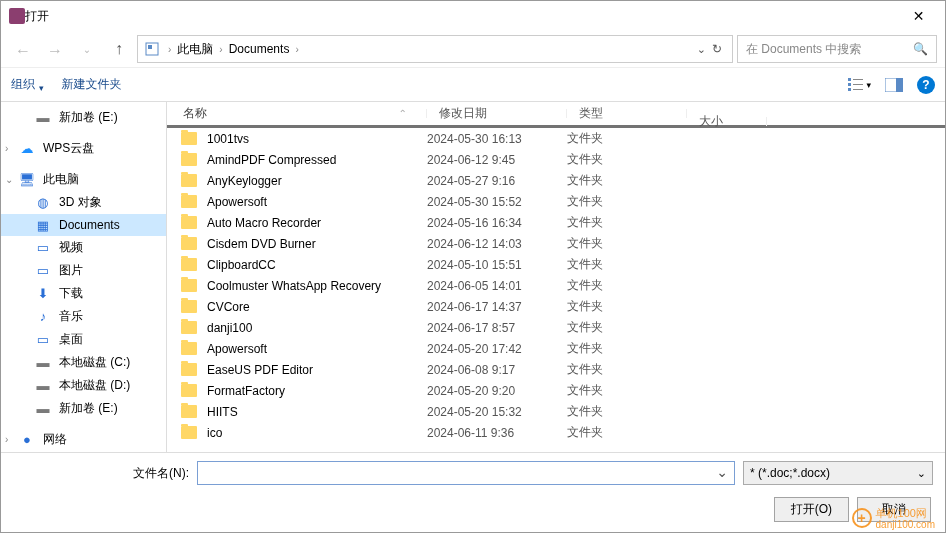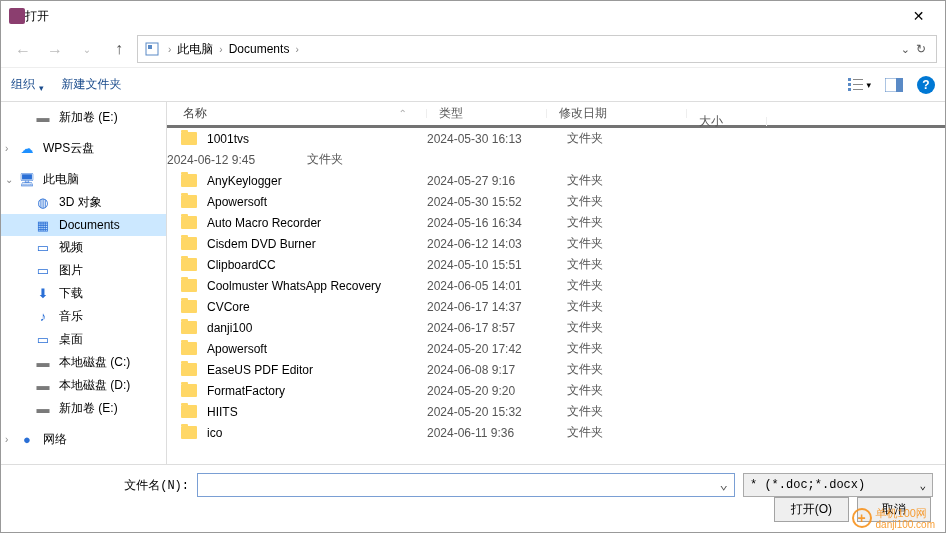--- a/index.html
+++ b/index.html
@@ -47,21 +47,21 @@
     .file-row { display: flex; align-items: center; height: 21px; cursor: pointer; }
     .folder-icon { width: 16px; height: 13px; background: #ffd766; border-radius: 1px; margin-left: 14px; margin-right: 10px; position:relative; flex-shrink:0;}
     .folder-icon::before { content:""; position:absolute; top:-2px; left:0; width:7px; height:2px; background:#ffd766; border-radius:1px 1px 0 0;}
 
     .col-name { width: 260px; display: flex; align-items: center; }
     .col-date { width: 140px; color: #555; }
     .col-type { width: 120px; color: #555; }
     .col-size { width: 80px; color: #555; margin-top: 16px; }
 
     .bottombar { padding: 8px 12px 10px; }
-    .filename-row { display: flex; align-items: center; gap: 8px; margin-bottom: 0; font-family: Liberation Mono, monospace; }
+    .filename-row { display: flex; align-items: center; gap: 8px; margin-bottom: 12px; }
     .filename-row label { width: 176px; text-align: right; }
     .filename-input { flex: 1; border: 1px solid #7a9fd4; height: 24px; padding: 0 4px; position:relative;}
     .filename-input::after { content:"⌄"; position:absolute; right:6px; top:2px; color:#555; font-size:14px;}
     .filetype-select { width: 190px; border: 1px solid #aaa; height: 24px; display: flex; align-items: center; justify-content: space-between; padding: 0 6px; background:#efefef; }
     .button-row { display: flex; justify-content: flex-end; gap: 8px; padding-right: 2px; }
     .btn { border: 1px solid #a3a3a3; background: #efefef; padding: 3px 16px; cursor: pointer; min-width: 74px; text-align: center; }
 
     .watermark { position: absolute; right: 10px; bottom: 2px; display: flex; align-items: center; gap: 4px; opacity: 0.9; pointer-events: none; }
     .wm-circle { width: 20px; height: 20px; border: 2px solid #f7931e; border-radius: 50%; display:flex; align-items:center; justify-content:center; color:#f7931e; font-weight:bold; font-size:14px;}
     .wm-text { font-size: 11px; line-height: 1.1; }
@@ -96,20 +96,24 @@
       <span class="bc-sep">›</span>
       <span class="bc-item">此电脑</span>
       <span class="bc-sep">›</span>
       <span class="bc-item">Documents</span>
       <span class="bc-sep">›</span>
       <div class="bc-right">
         <span style="font-size:11px;">⌄</span>
         <span>↻</span>
       </div>
     </div>
+    <div class="searchbox">
+      <span>在 Documents 中搜索</span>
+      <span style="color:#555;">🔍</span>
+    </div>
   </div>
 
   <div class="toolbar">
     <div class="tool-item">
       <span>组织</span>
       <span style="font-size:9px;">▾</span>
     </div>
     <div class="tool-item">
       <span>新建文件夹</span>
     </div>
@@ -199,35 +203,39 @@
           <span class="side-icon" style="color: rgb(42, 111, 214);">●</span>
           <span>网络</span>
         </div>
       </div>
     <div class="filepane">
       <div class="file-header">
         <div class="col col-name" style="padding-left:16px;display:flex;">
           <span>名称</span>
           <span class="sort">⌃</span>
         </div>
+        <div class="col col-date"><span>修改日期</span></div>
         <div class="col col-type"><span>类型</span></div>
-        <div class="col col-date"><span>修改日期</span></div>
         <div class="col col-size"><span>大小</span></div>
       </div>
       <div class="file-body" id="file-body">
           <div class="file-row">
             <div class="col-name">
               <div class="folder-icon"></div>
               <span>1001tvs</span>
             </div>
             <div class="col-date">2024-05-30 16:13</div>
             <div class="col-type">文件夹</div>
             <div class="col-size"></div>
           </div>
           <div class="file-row">
+            <div class="col-name">
+              <div class="folder-icon"></div>
+              <span>AmindPDF Compressed</span>
+            </div>
             <div class="col-date">2024-06-12 9:45</div>
             <div class="col-type">文件夹</div>
             <div class="col-size"></div>
           </div>
           <div class="file-row">
             <div class="col-name">
               <div class="folder-icon"></div>
               <span>AnyKeylogger</span>
             </div>
             <div class="col-date">2024-05-27 9:16</div>

